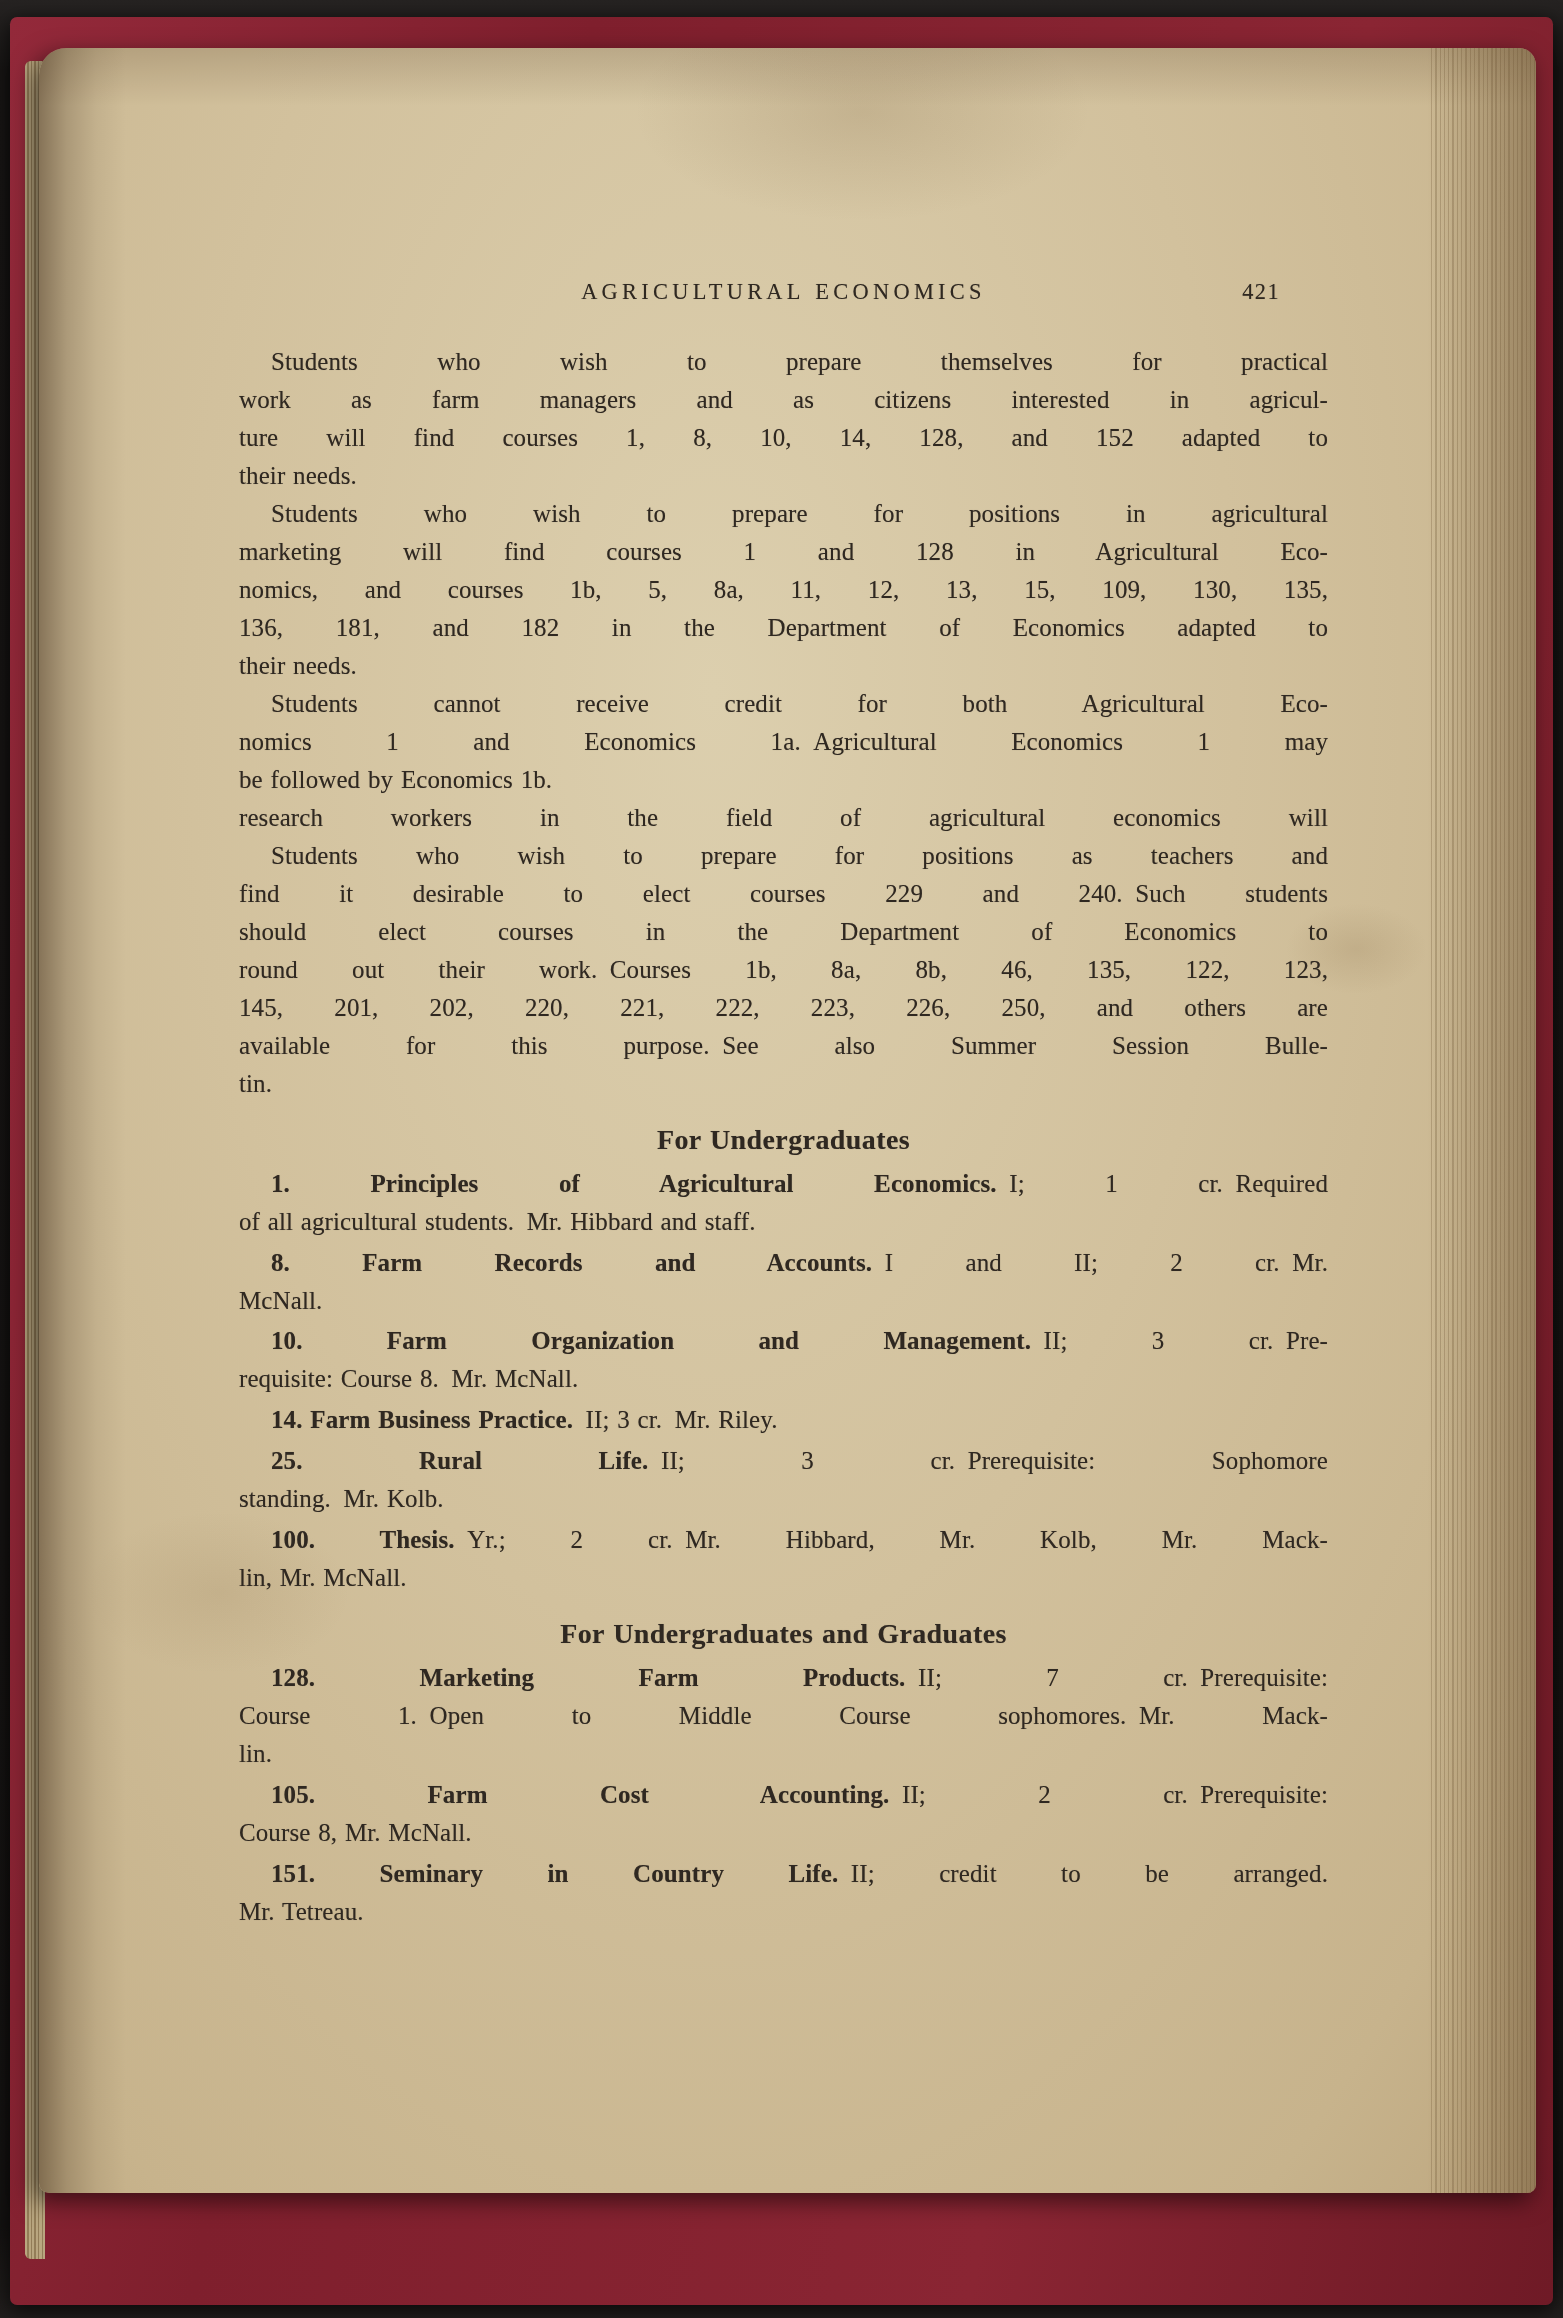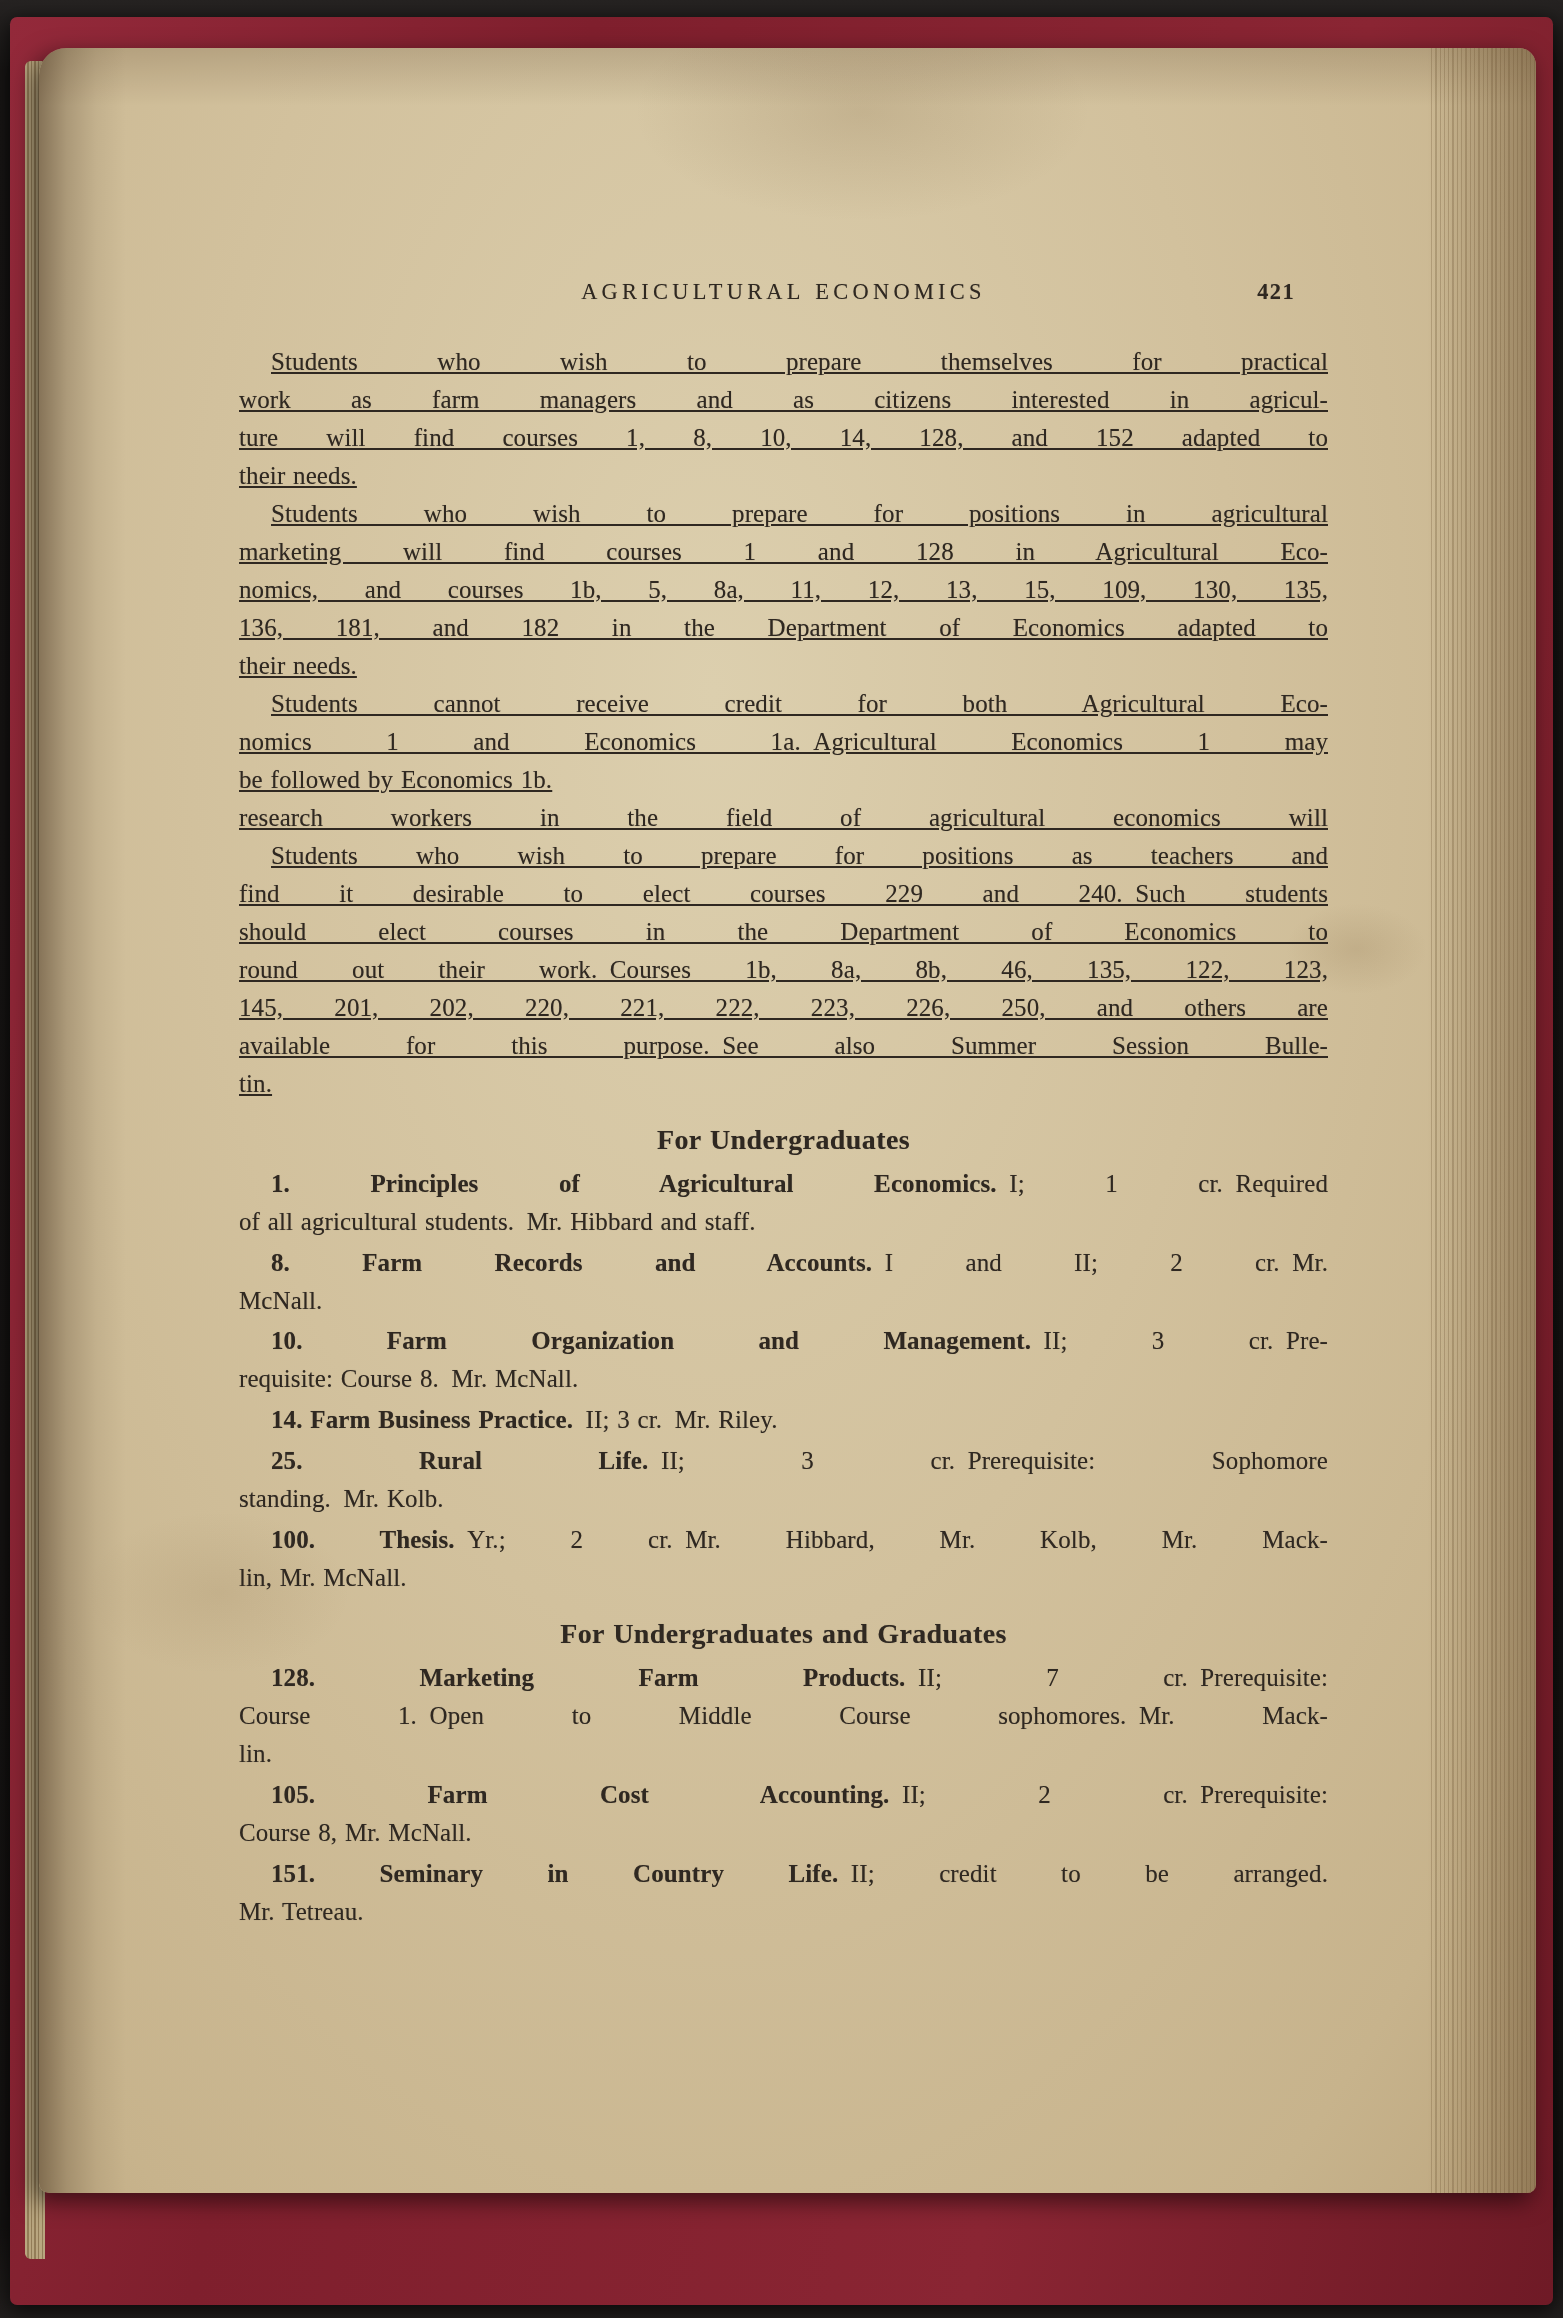--- a/index.html
+++ b/index.html
@@ -60,25 +60,25 @@
     font-size: 25px; line-height: 38px;
     letter-spacing: 0.1px; word-spacing: 1.4px;
     z-index: 4;
     text-shadow: 0 0 0.7px rgba(47,40,33,0.35);
   }
   .running-head {
     position: relative; text-align: center;
     font-size: 22.4px; line-height: 32px; letter-spacing: 4.3px;
     margin-bottom: 35px;
   }
-  .page-number { position: absolute; right: 33px; top: 0; letter-spacing: 1.4px; font-weight: bold; }
+  .page-number { position: absolute; right: 48px; top: 0; letter-spacing: 1.4px; }
   .jline { display: block; text-align: justify; text-align-last: justify; }
   .jline.end { text-align-last: left; }
   .jline.first { text-indent: 32px; }
-  .para { margin: 0; text-decoration: underline; }
+  .para { margin: 0; }
   .section-heading {
     text-align: center; font-weight: bold;
     font-size: 28px; line-height: 33px;
     margin: 20px 0 8.7px; letter-spacing: 0.4px;
   }
   .course { margin-top: 2.9px; }
   .lead { font-weight: bold; }
 </style>
 </head>
 <body>

